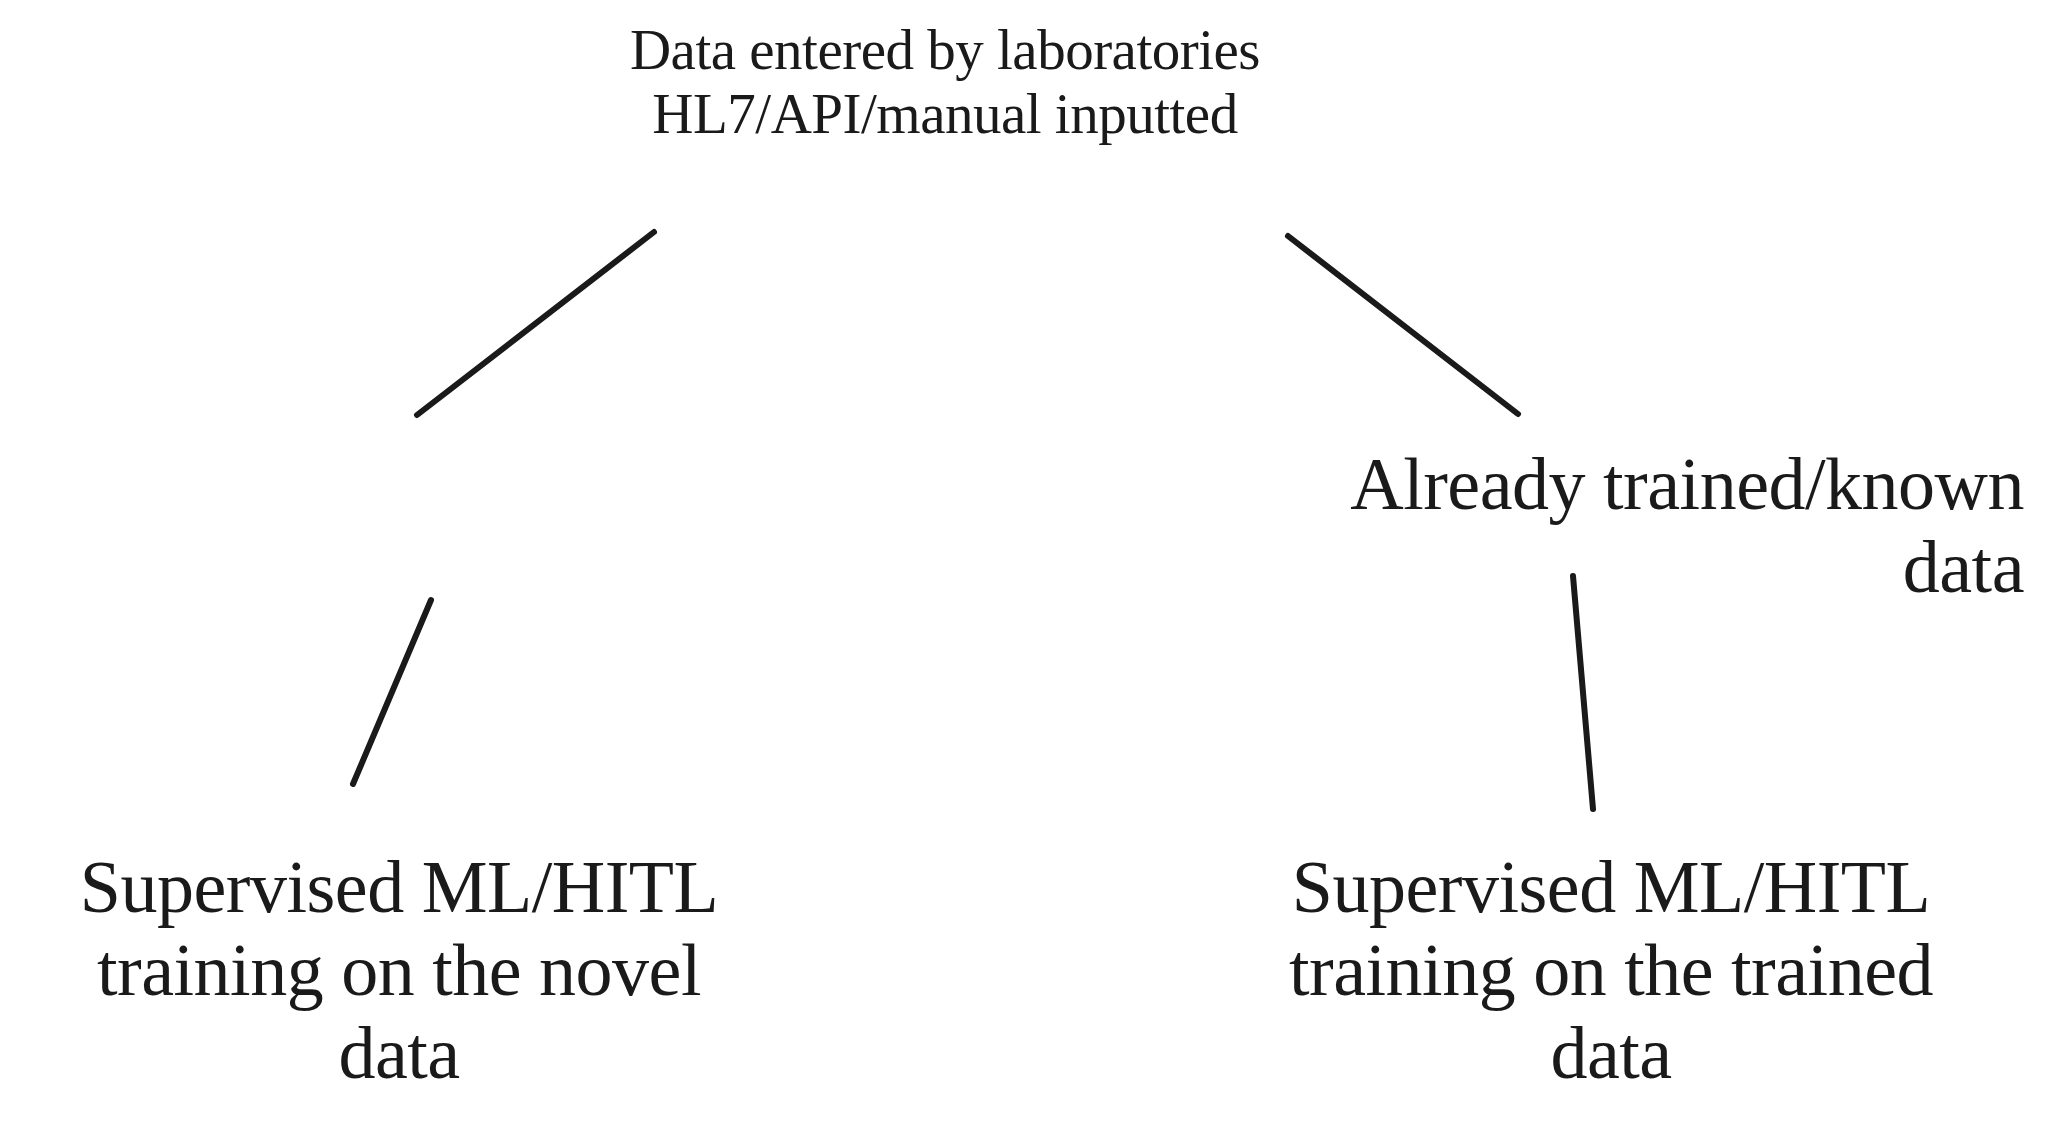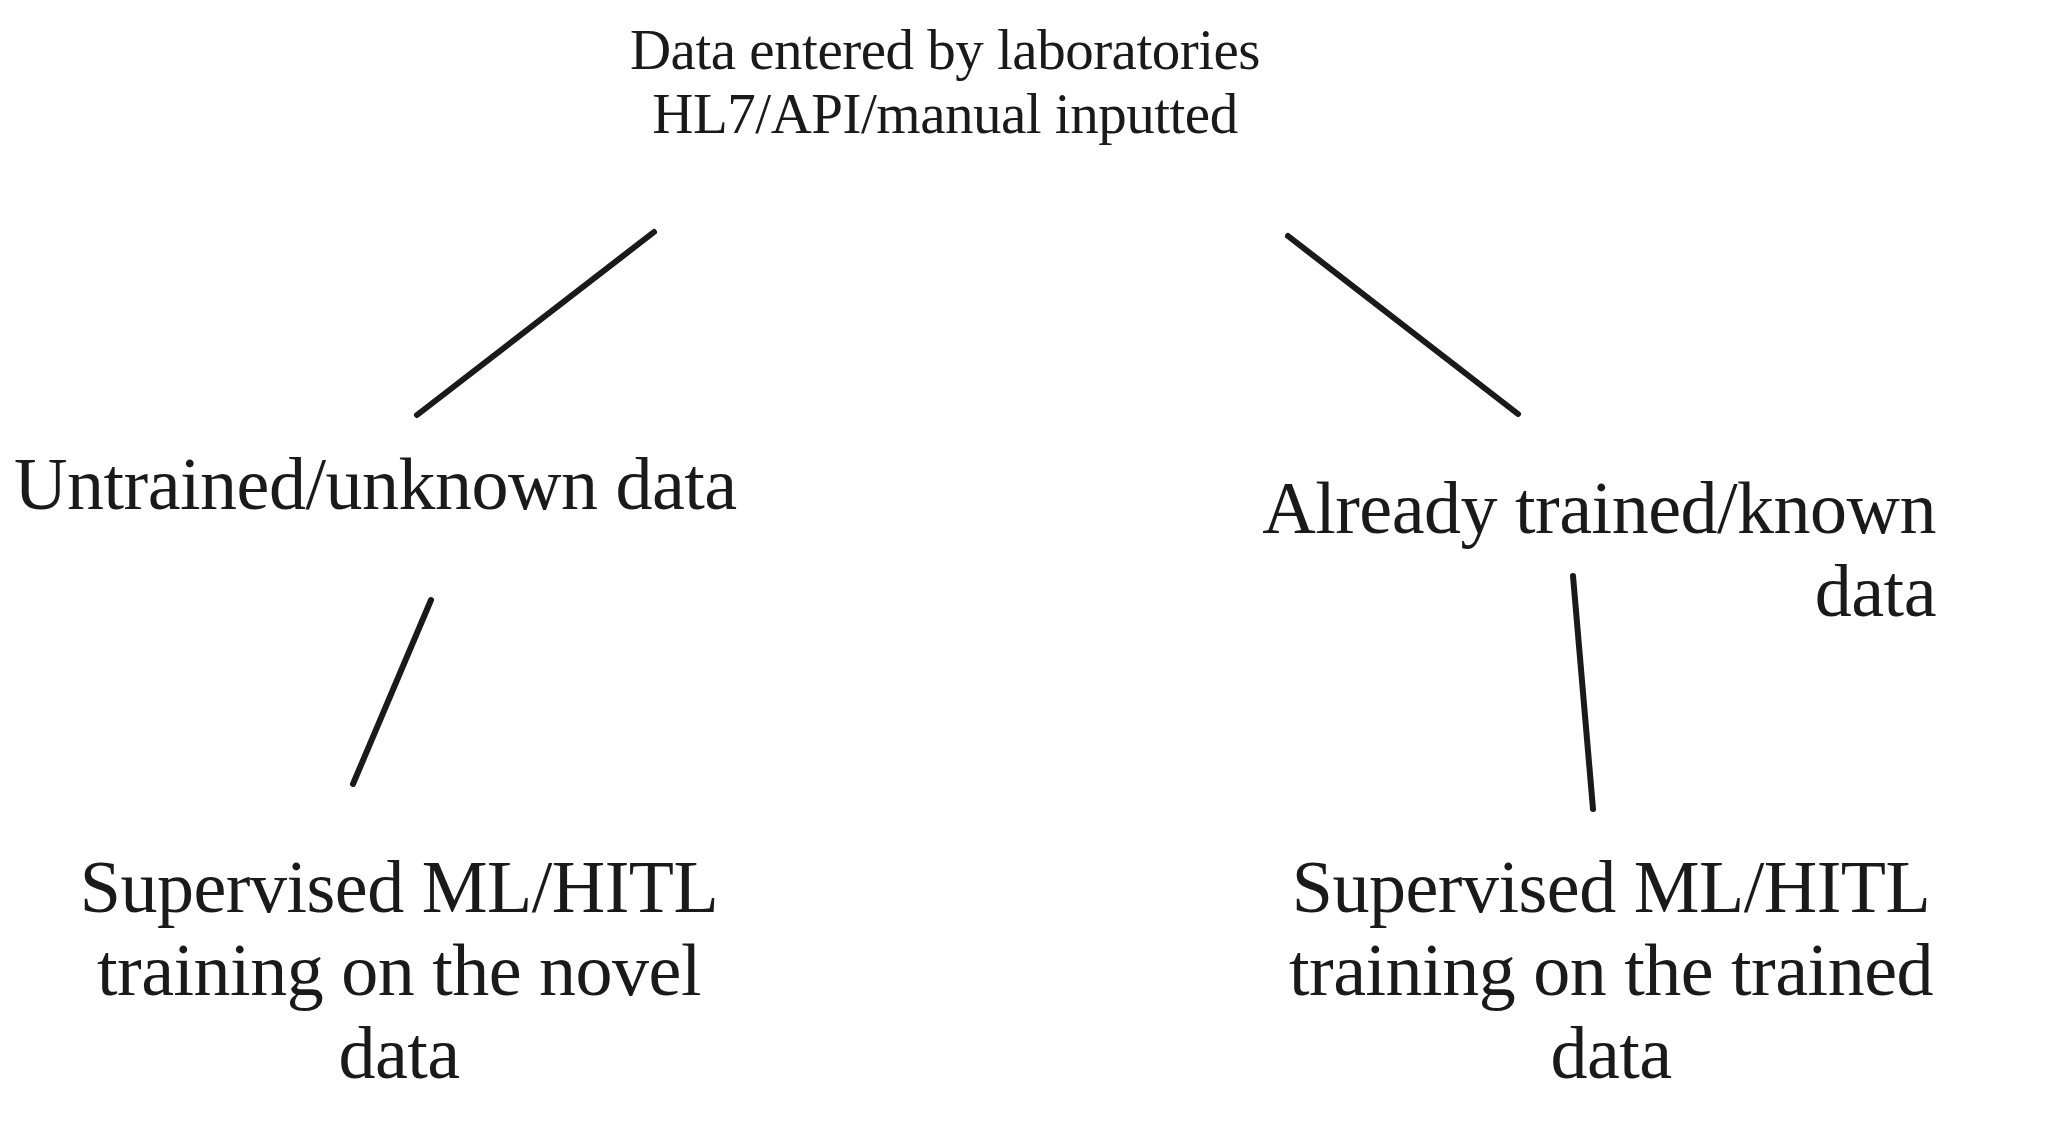--- a/index.html
+++ b/index.html
@@ -49,26 +49,25 @@
   #node-untrained {
     left: 14px;
     top: 443px;
     width: 960px;
     text-align: left;
     font-size: 74px;
   }
 
   
   #node-known {
-    left: 1036px;
+    left: 1124px;
     top: 443px;
     width: 900px;
     text-align: right;
     font-size: 74px;
-    margin-top: 24px;
   }
 
   
   #node-train-novel {
     left: 4px;
     top: 846px;
     width: 790px;
     text-align: center;
     font-size: 74px;
   }
@@ -90,21 +89,20 @@
   <svg id="connectors" viewBox="0 0 2058 1144" width="2058" height="1144" xmlns="http://www.w3.org/2000/svg" aria-hidden="true">
     <line x1="654" y1="232" x2="417" y2="415" stroke="#1a1a1a" stroke-width="6" stroke-linecap="round"></line>
     <line x1="1288" y1="236" x2="1518" y2="414" stroke="#1a1a1a" stroke-width="6" stroke-linecap="round"></line>
     <line x1="431" y1="600" x2="353" y2="784" stroke="#1a1a1a" stroke-width="6" stroke-linecap="round"></line>
     <line x1="1573" y1="576" x2="1593" y2="809" stroke="#1a1a1a" stroke-width="6" stroke-linecap="round"></line>
   </svg>
 
   <div class="node" id="node-source">Data entered by laboratories
 HL7/API/manual inputted</div>
 
-  <div class="node" id="node-untrained">Untrained/unknown data</div>
 
   <div class="node" id="node-known">Already trained/known
 data</div>
 
   <div class="node" id="node-train-novel">Supervised ML/HITL
 training on the novel
 data</div>
 
   <div class="node" id="node-train-trained">Supervised ML/HITL
 training on the trained

